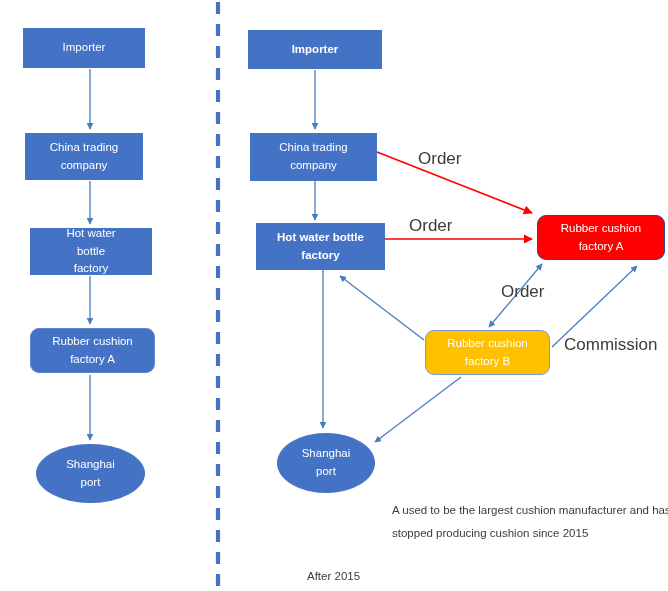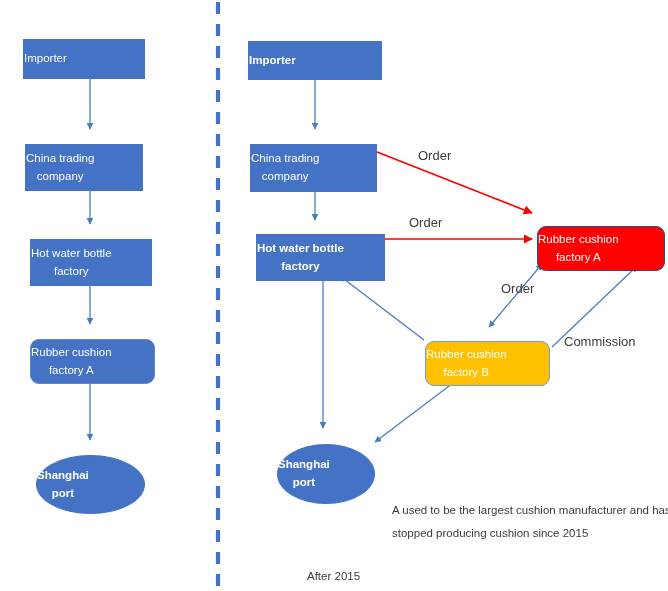--- a/index.html
+++ b/index.html
@@ -24,47 +24,45 @@
     top: 0;
     width: 668px;
     height: 591px;
   }
   
   .node {
     position: absolute;
     box-sizing: border-box;
     display: flex;
     align-items: center;
-    justify-content: flex-start;
+    justify-content: center;
     text-align: center;
     color: #ffffff;
     font-size: 11.5px;
     line-height: 1.55;
-    padding: 2px 0;
+    padding: 2px 20px;
     z-index: 3;
-    margin-top: 11px;
   }
   .node .lbl {
     display: block;
     white-space: pre-line;
   }
   .rect {
     background: #4472c4;
     border: 1px solid #4472c4;
   }
   .rect-round {
     background: #4472c4;
     border: 1px solid #5b86d0;
     border-radius: 9px;
   }
   .ellipse {
     background: #4472c4;
     border: 1px solid #4472c4;
     border-radius: 50%;
-    font-weight: bold;
   }
   .red {
     background: #fe0000;
     border: 1px solid #2a4b8d;
     border-radius: 9px;
   }
   .amber {
     background: #ffc000;
     border: 1px solid #7a9bd6;
     border-radius: 9px;
@@ -77,21 +75,21 @@
     position: absolute;
     color: #3b3b3b;
     font-size: 11.5px;
     line-height: 1.75;
     z-index: 4;
     white-space: pre-line;
   }
   .edge-label {
     position: absolute;
     color: #3b3b3b;
-    font-size: 13px;
+    font-size: 17px;
     line-height: 1.7;
     z-index: 4;
     white-space: pre-line;
     text-align: center;
   }
   .note {
     position: absolute;
     color: #3b3b3b;
     font-size: 11.5px;
     line-height: 2.0;

